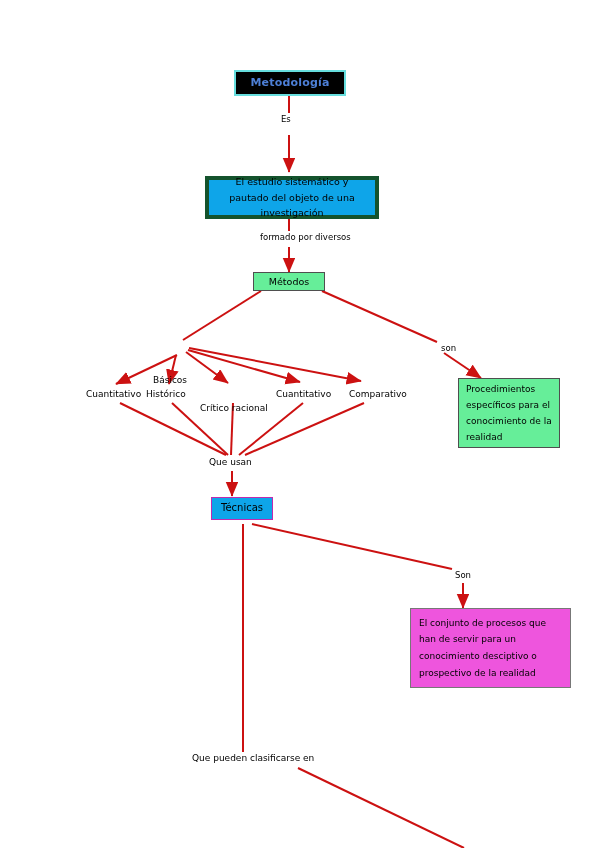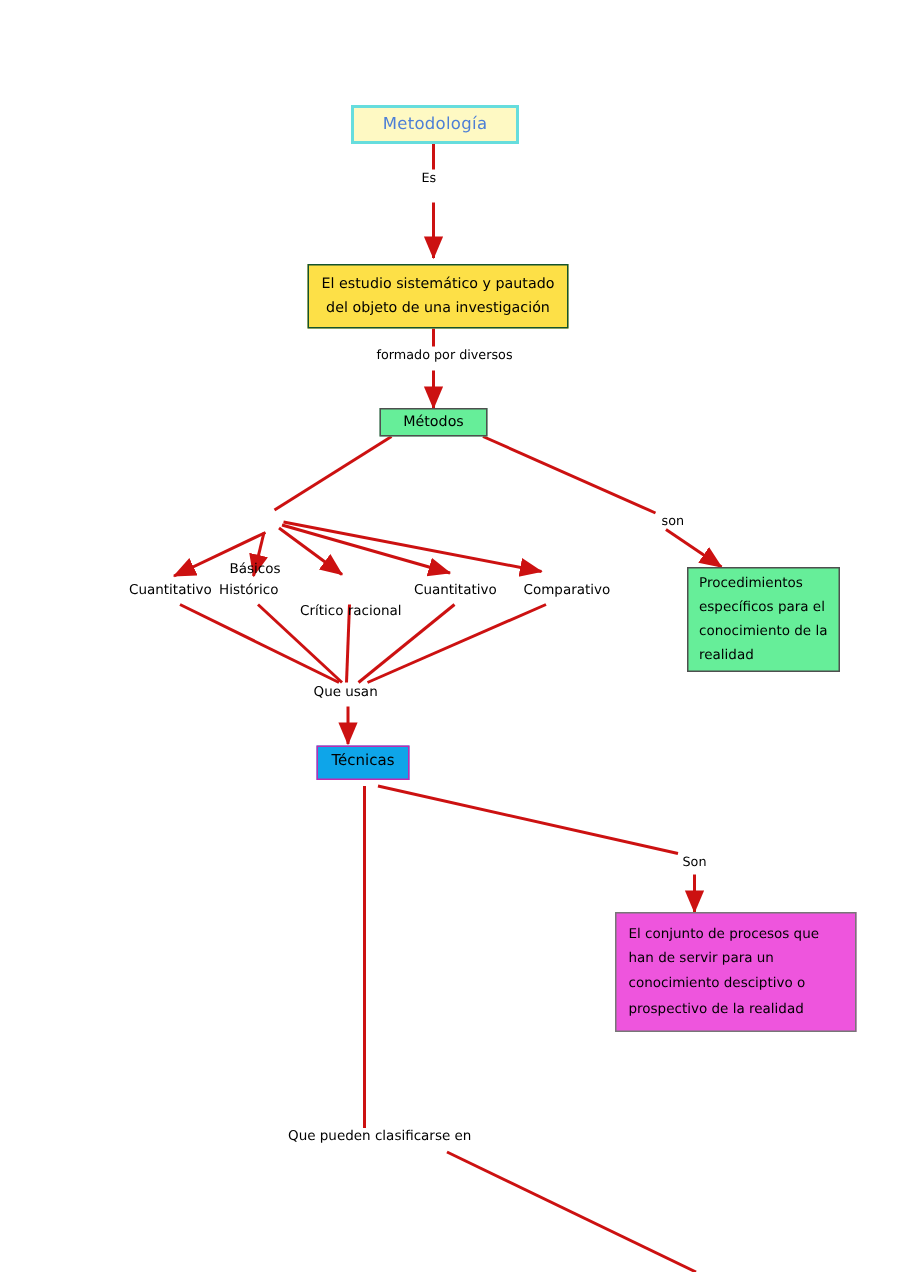--- a/index.html
+++ b/index.html
@@ -30,30 +30,30 @@
   .box {
     position: absolute;
     box-sizing: border-box;
     display: flex;
     align-items: center;
     justify-content: center;
     text-align: center;
     line-height: 1.45;
   }
   .box-title {
-    background: #fef9c3;
+    background: #000000;
     border: 2px solid #66dddd;
     color: #4d7fd6;
-    font-weight: normal;
+    font-weight: bold;
     font-size: 11px;
     letter-spacing: 0.2px;
   }
   .box-yellow {
-    background: #fde047;
-    border: 1px solid #14532d;
+    background: #0ea5e9;
+    border: 4px solid #14532d;
     color: #000000;
     font-size: 9.5px;
     padding: 4px 6px;
     line-height: 1.65;
   }
   .box-green {
     background: #66ee99;
     border: 1px solid #4f4f4f;
     color: #000000;
     font-size: 9.5px;
@@ -174,19 +174,19 @@
   <div class="plain" style="left:209px; top:457px;">Que usan</div>
 
   <div class="box box-magenta" style="left:211px; top:497px; width:62px; height:23px;">Técnicas</div>
 
   <div class="box box-magenta-para" style="left:396px; top:608px; width:161px; height:80px;margin-left:14px;">El conjunto de procesos que han de servir para un conocimiento desciptivo o prospectivo de la realidad</div>
 
   <div class="plain" style="left:192px; top:753px;">Que pueden clasificarse en</div>
 
   <div class="linklabel" style="left:281px; top:114px;">Es</div>
 
-  <div class="linklabel" style="left:227px; top:232px;padding-left:24px;">formado por diversos</div>
+  <div class="linklabel" style="left:236px; top:232px;padding-left:24px;">formado por diversos</div>
 
   <div class="linklabel" style="left:441px; top:343px;">son</div>
 
   <div class="linklabel" style="left:455px; top:570px;">Son</div>
 
 </div>
 
 </body></html>

